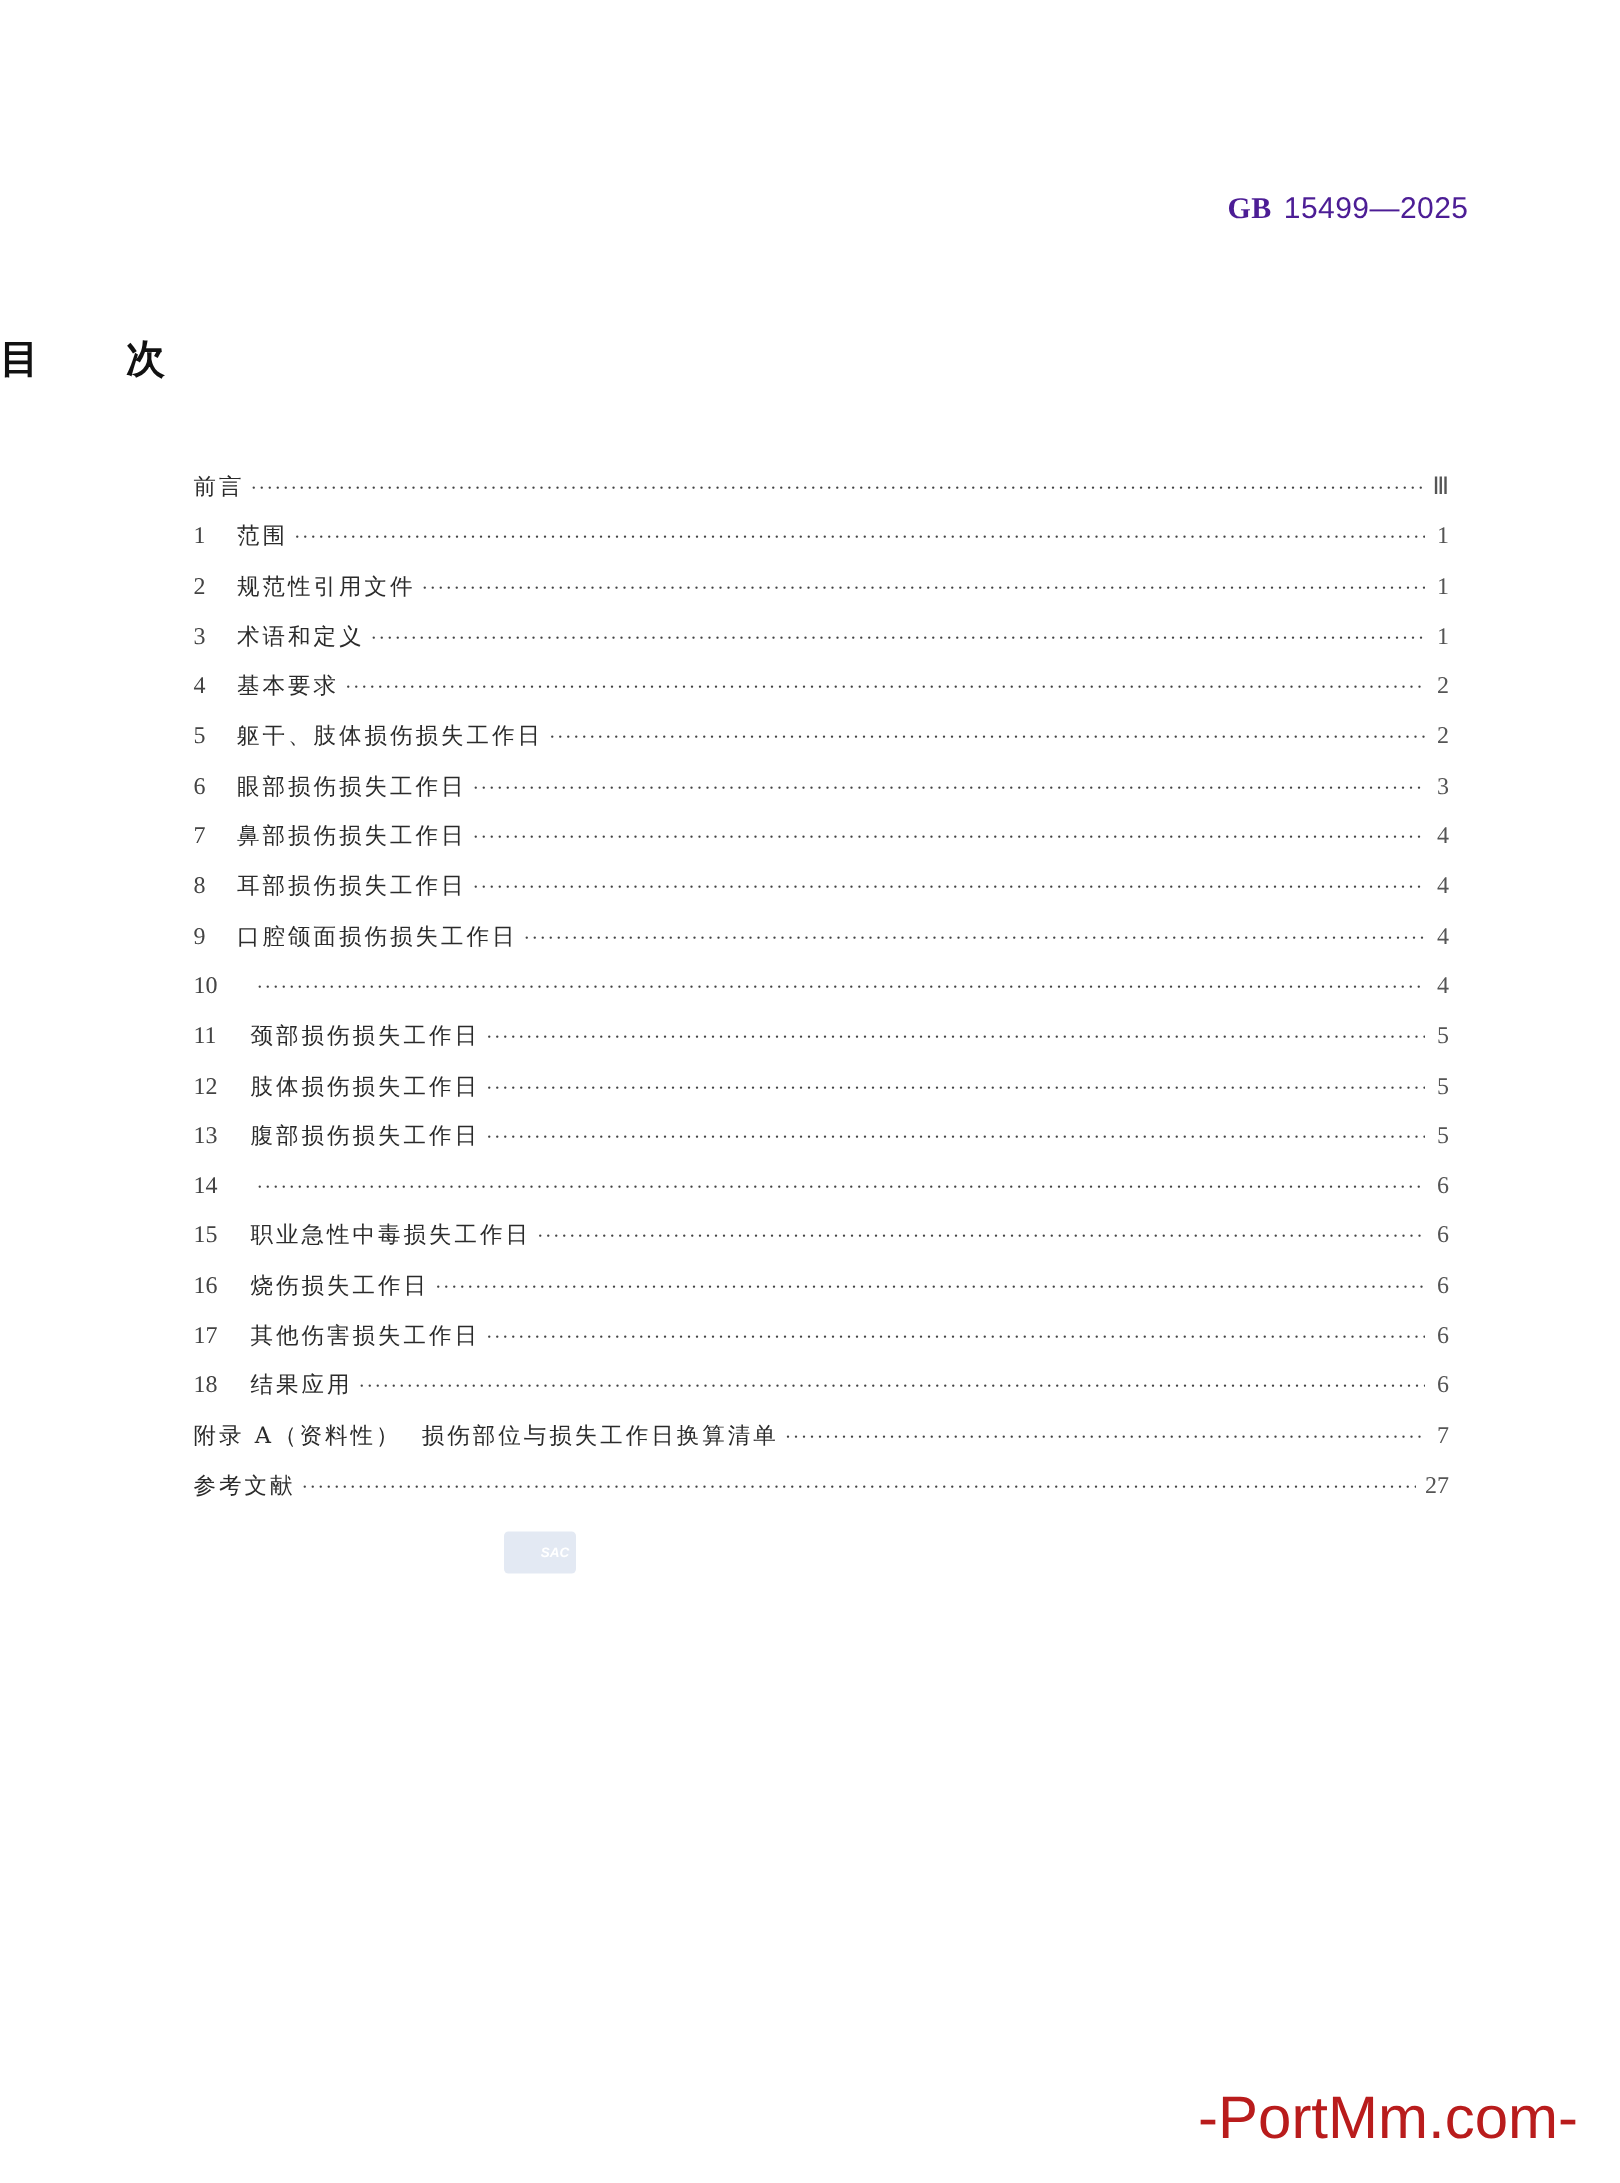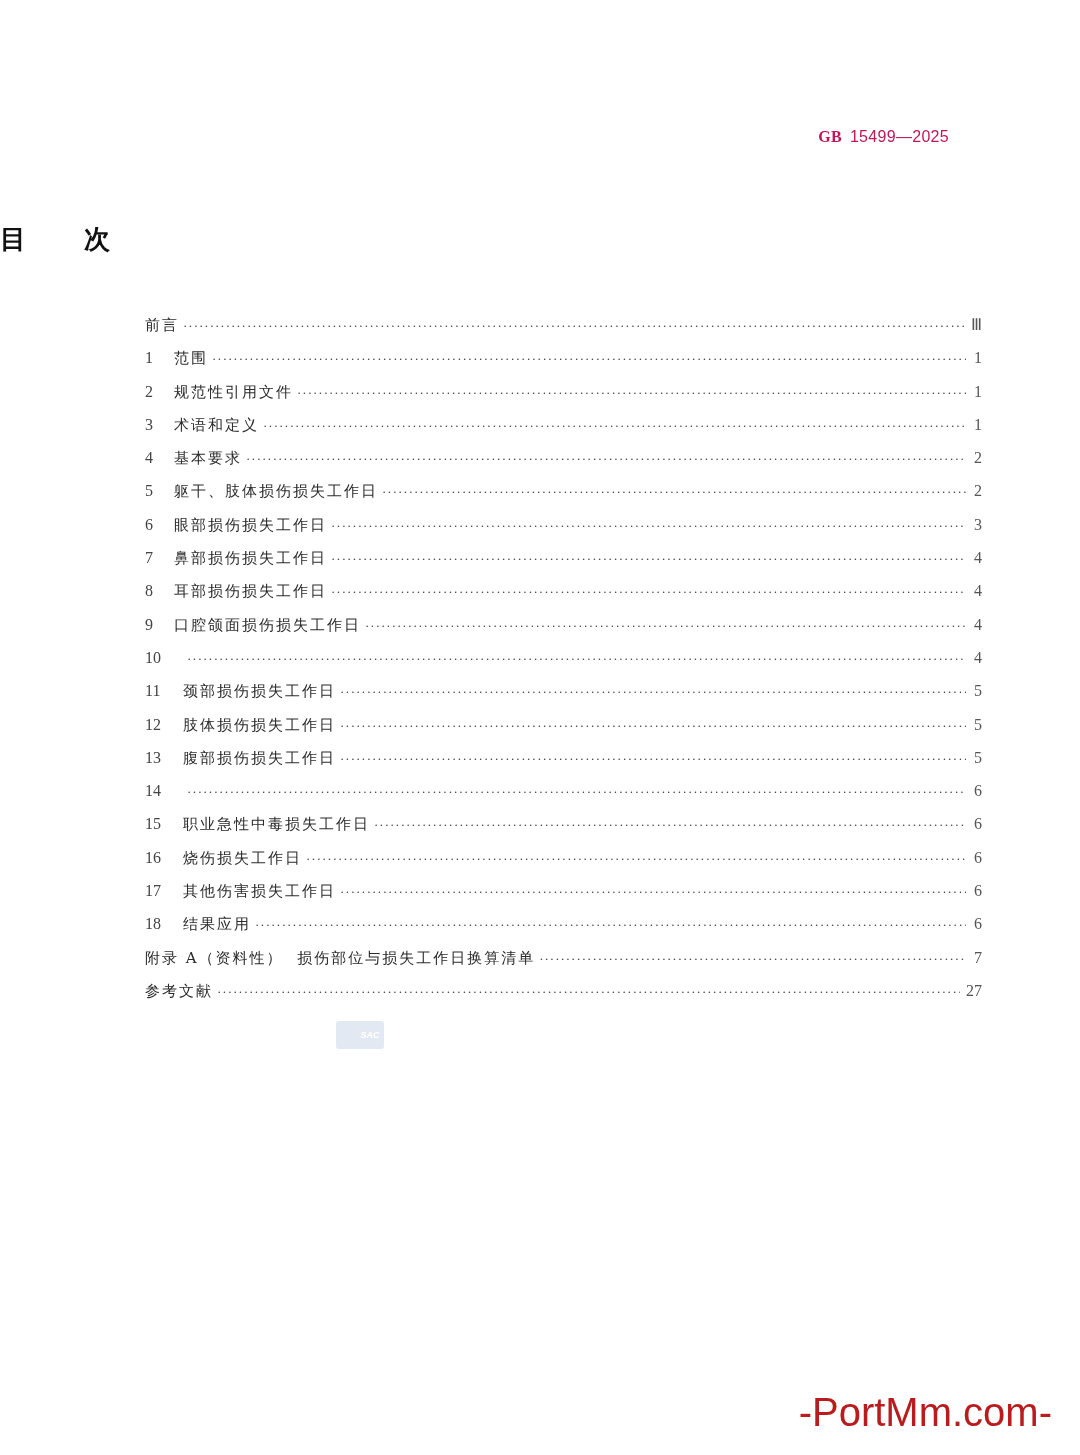--- a/index.html
+++ b/index.html
@@ -11,24 +11,24 @@
       width: 1080px;
       height: 1455px;
       position: relative;
       overflow: hidden;
       font-family: "DejaVu Serif", "Liberation Serif", serif;
       color: #2b2b2b;
     }
     .std-code {
       position: absolute;
       top: 128px;
-      right: 131px;
+      right: 101px;
       font-family: "Liberation Sans", sans-serif;
-      font-size: 16px;
-      color: #be185d;
+      font-size: 20px;
+      color: #4c1d95;
       letter-spacing: 0.3px;
     }
     .std-code .gb {
       font-family: "Liberation Serif", serif;
       font-weight: bold;
       margin-right: 8px;
     }
     .toc-title {
       position: absolute;
       top: 222px;
@@ -38,21 +38,21 @@
       font-family: "DejaVu Sans", sans-serif;
       font-size: 26px;
       font-weight: bold;
       color: #111;
       letter-spacing: 0;
     }
     .toc-title span.gap { display: inline-block; width: 58px; }
     .toc {
       position: absolute;
       top: 308px;
-      left: 145px;
+      left: 129px;
       width: 837px;
     }
     .toc-row {
       display: flex;
       align-items: baseline;
       height: 33.3px;
       font-size: 15px;
       line-height: 33.3px;
       color: #333;
       white-space: nowrap;

